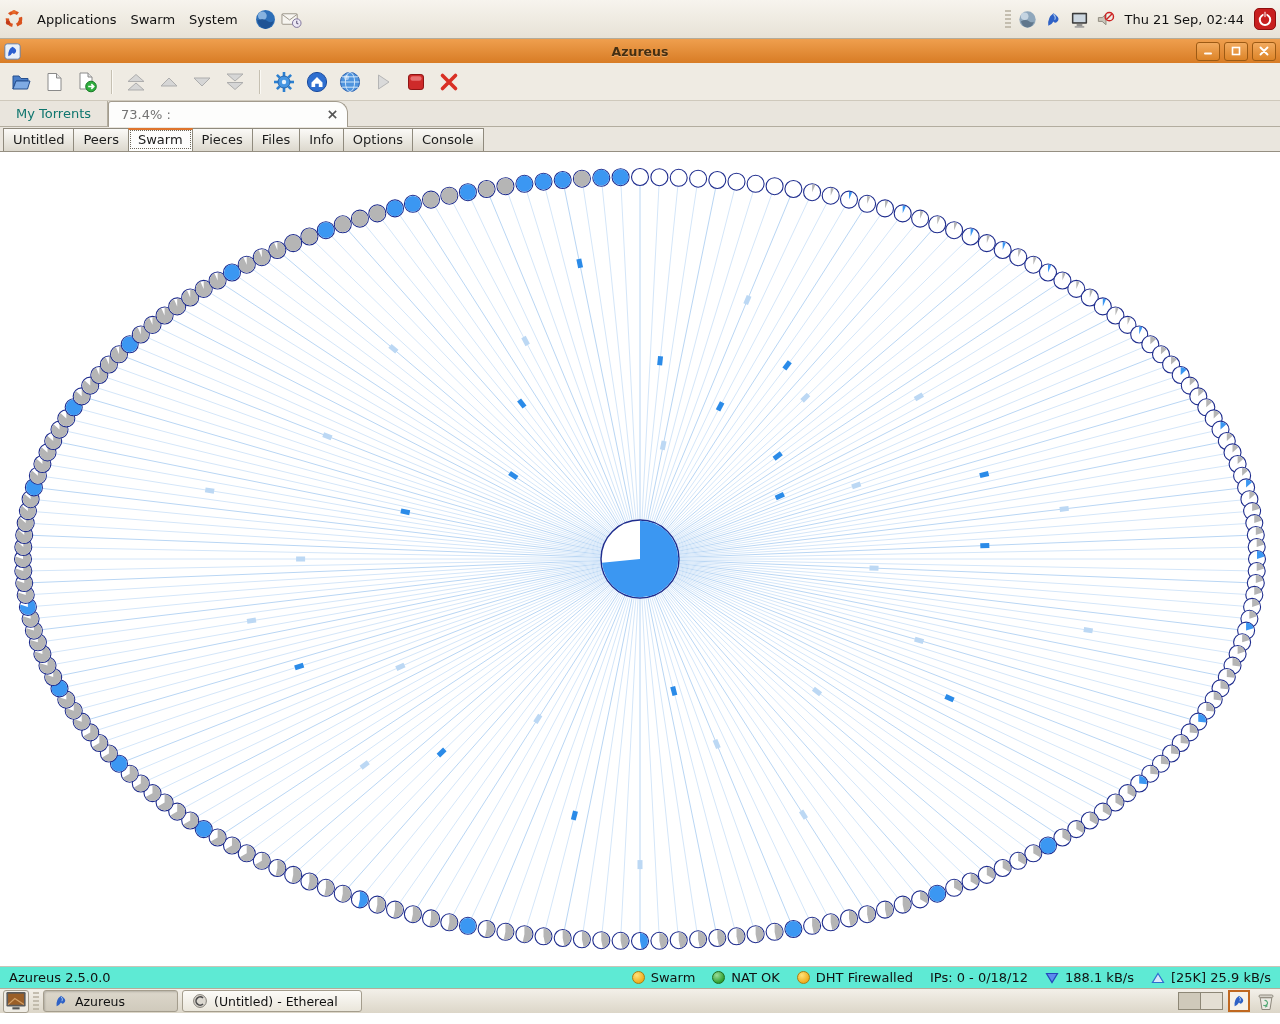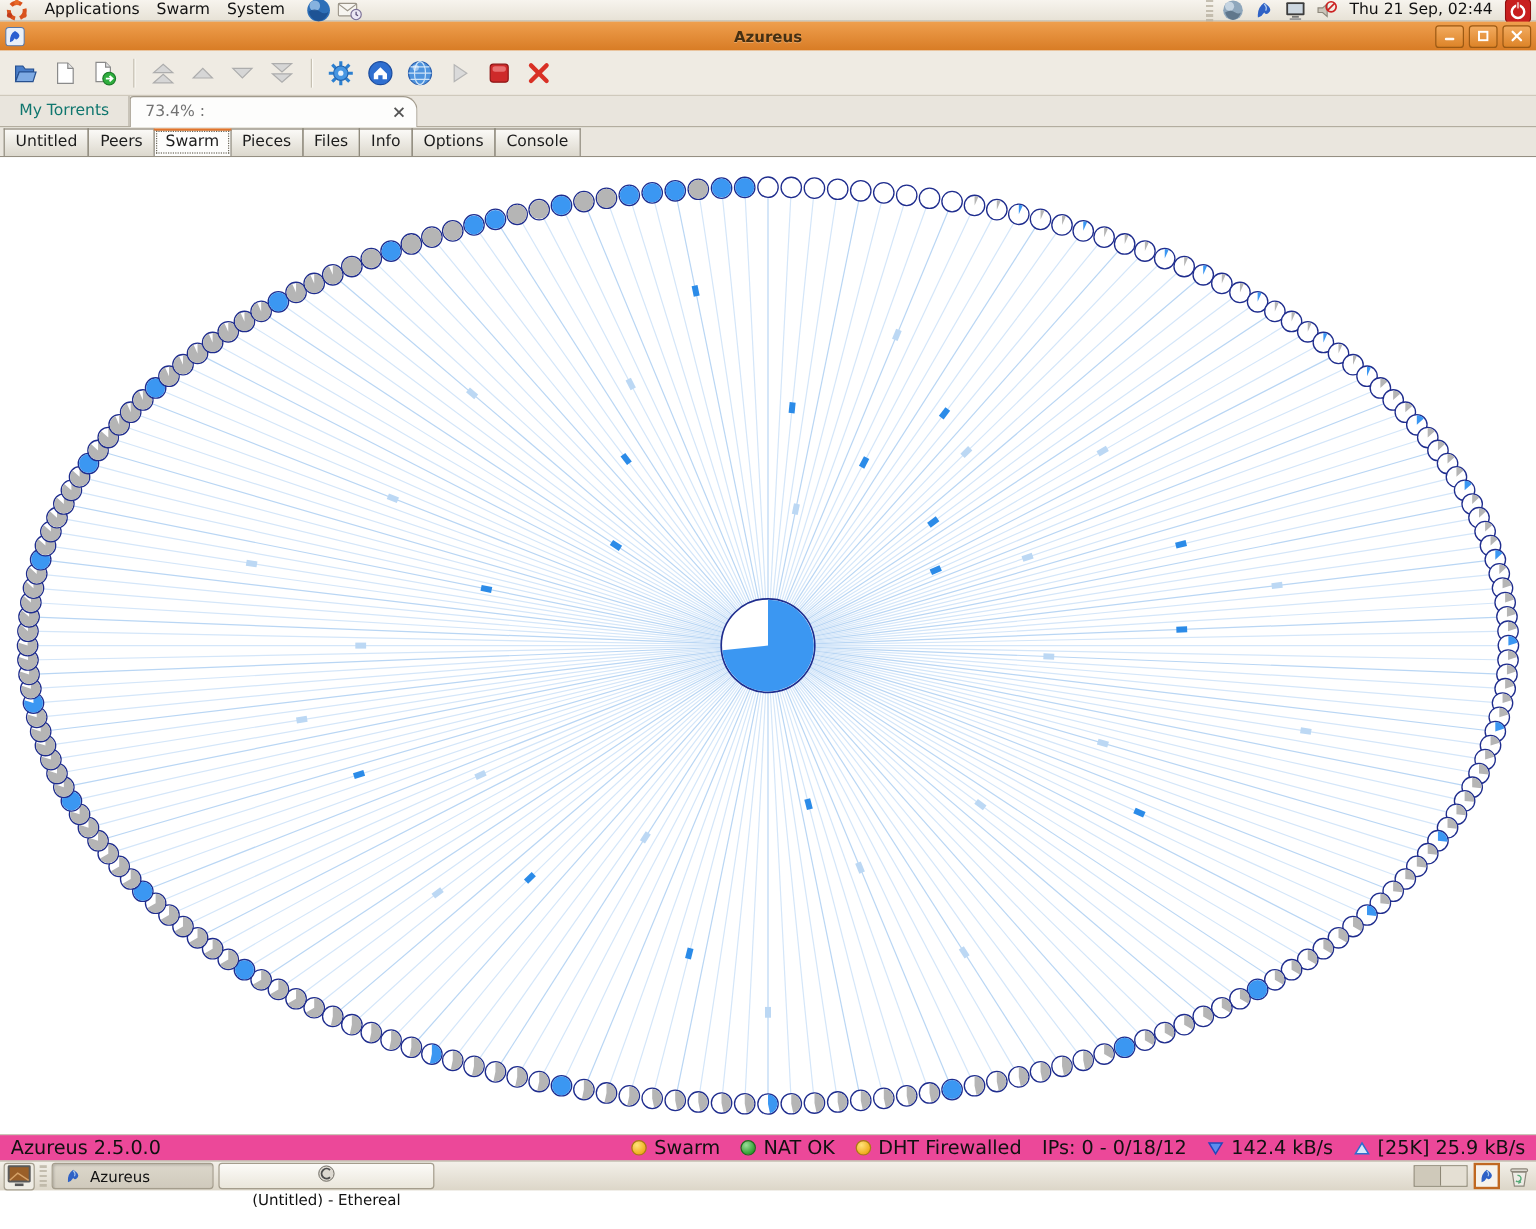--- a/index.html
+++ b/index.html
@@ -1,21 +1,21 @@
 <!DOCTYPE html>
 <html><head>
 <meta charset="utf-8">
 <style>
   html,body{margin:0;padding:0}
   body{width:1280px;height:1024px;overflow:hidden;font-family:"DejaVu Sans","Liberation Sans",sans-serif;font-size:12px;color:#1a1a1a;background:#fff;-webkit-font-smoothing:antialiased}
   .ic{display:inline-flex;width:20px;height:20px;flex:0 0 auto}
   .ic svg{width:100%;height:100%}
 
   
-  .top-panel{height:18px;background:linear-gradient(#f7f4ee,#e7e2d6);border-bottom:1px solid #b4ac9a;display:flex;align-items:center;padding:0 4px;box-sizing:border-box;gap:6px}
+  .top-panel{height:39px;background:linear-gradient(#f7f4ee,#e7e2d6);border-bottom:1px solid #b4ac9a;display:flex;align-items:center;padding:0 4px;box-sizing:border-box;gap:6px}
   .panel-menu{padding:2px 7px;font-size:13px;color:#111;border-radius:3px;cursor:default}
   .panel-right{margin-left:auto;display:flex;align-items:center;gap:7px}
   .panel-clock{font-size:13px;color:#111;padding:0 3px;white-space:nowrap}
   .drag-dots{width:6px;height:18px;background:repeating-linear-gradient(#b9b2a2 0 2px,transparent 2px 4px);opacity:.8}
 
   
   .titlebar{height:24px;background:linear-gradient(#ef9f4e,#d87c25);display:flex;align-items:center;padding:0 4px;box-sizing:border-box;position:relative}
   .title-text{position:absolute;left:0;right:0;text-align:center;font-weight:bold;font-size:12.5px;color:#452f12;text-shadow:0 1px 0 rgba(255,255,255,.25)}
   .win-btns{margin-left:auto;display:flex;gap:4px;z-index:2}
   .win-btn{width:22px;height:17px;border:1px solid #9c5a14;border-radius:3px;background:linear-gradient(#f2aa5e,#dd8428);display:flex;align-items:center;justify-content:center}
@@ -35,21 +35,21 @@
   .tab-active{display:flex;align-items:center;gap:8px;width:218px;padding:0 8px 0 12px;background:#fdfdfc;border:1px solid #a29b8d;border-bottom:none;border-radius:3px 12px 0 0;margin-bottom:-1px;font-size:13px;color:#737373;position:relative;z-index:2}
   .tab-close{margin-left:auto;width:13px;height:13px;display:flex;align-items:center;justify-content:center}
 
   .subtabs{height:25px;background:#eae6de;display:flex;align-items:flex-end;padding-left:3px;border-bottom:1px solid #958f82;box-sizing:border-box}
   .subtab{border:1px solid #8f8a7d;background:linear-gradient(#fbfaf7,#dcd8cd);padding:3px 9px 4px;margin-right:-1px;font-size:13px;color:#1c1c1c;border-bottom:none;position:relative}
   .subtab.selected{background:#fdfdfc;border-top:2px solid #df742c;padding-top:2px;outline:1px dotted #6a6558;outline-offset:-3px;z-index:2}
 
   .swarm-area{position:relative;height:814px;background:#ffffff}
   .swarm-area svg{display:block}
 
-  .statusbar{height:22px;background:#ec4899;border-top:1px solid #cac4b7;display:flex;align-items:center;padding:0 9px;gap:17px;font-size:16px;color:#111;box-sizing:border-box}
+  .statusbar{height:22px;background:#5eead4;border-top:1px solid #cac4b7;display:flex;align-items:center;padding:0 9px;gap:17px;font-size:13px;color:#111;box-sizing:border-box}
   .sb-left{flex:1}
   .sb-item{display:flex;align-items:center;gap:6px;white-space:nowrap}
   .dot{width:11px;height:11px;border-radius:50%;flex:0 0 auto}
   .dot.yellow{background:radial-gradient(circle at 35% 30%,#ffe27a,#f0ad1c 72%);border:1px solid #a97c12}
   .dot.green{background:radial-gradient(circle at 35% 30%,#9ade9a,#2f9e2f 72%);border:1px solid #1e6b1e}
   .arrow-ic{width:14px;height:12px}
 
   
   .bottom-panel{height:25px;background:linear-gradient(#f3f0e9,#dcd6c8);border-top:1px solid #b4ac9a;display:flex;align-items:center;gap:4px;padding:0 3px;box-sizing:border-box}
   .show-desktop{width:24px;height:21px;border:1px solid #a49d8d;border-radius:3px;background:#efece4;display:flex;align-items:center;justify-content:center}
@@ -970,21 +970,21 @@
       <span class="dot yellow"></span>
       <span>DHT Firewalled</span>
     </span>
     <span class="sb-item">
       <span>IPs: 0 - 0/18/12</span>
     </span>
     <span class="sb-item">
       <svg class="arrow-ic" viewBox="0 0 14 12">
           <path d="M1.5 1.5 H12.5 L7 10.5 Z" fill="#5b8bee" stroke="#2347bb" stroke-width="1.2"></path>
         </svg>
-      <span>142.4 kB/s</span>
+      <span>188.1 kB/s</span>
     </span>
     <span class="sb-item">
       <svg class="arrow-ic" viewBox="0 0 14 12">
           <path d="M7 1.5 L12.5 10.5 H1.5 Z" fill="#d8e8fb" stroke="#2d6fd0" stroke-width="1.2"></path>
         </svg>
       <span>[25K] 25.9 kB/s</span>
     </span>
   </div>
 </div>
 
@@ -1001,21 +1001,21 @@
   <span id="task-buttons" style="display:flex;gap:4px">
       <span class="task-btn active" style="min-width: 115px;">
         <span class="ic" style="width: 16px; height: 16px;">
           <svg viewBox="0 0 20 20">
             <path d="M4.5 16.5 Q3.5 8 10 3.5 Q17 8 14.8 11.3 Q12 15 10 12 Q8.3 15.3 4.5 16.5Z" fill="#2f62c6"></path>
             <path d="M10 4.5 Q13 7.5 11.2 10.3" stroke="#a8c8ee" stroke-width="1.2" fill="none"></path>
           </svg>
         </span>
         <span>Azureus</span>
       </span>
-      <span class="task-btn" style="min-width: 160px; flex-direction: column;">
+      <span class="task-btn" style="min-width: 160px;">
         <span class="ic" style="width: 16px; height: 16px;">
           <svg viewBox="0 0 20 20">
             <circle cx="10" cy="10" r="8" fill="#dcd8d0" stroke="#6a665e"></circle>
             <path d="M13.8 6.2 A5.2 5.2 0 1 0 13.8 13.8" fill="none" stroke="#4c4c4c" stroke-width="2"></path>
           </svg>
         </span>
         <span>(Untitled) - Ethereal</span>
       </span>
     </span>
   <span class="bp-right">

